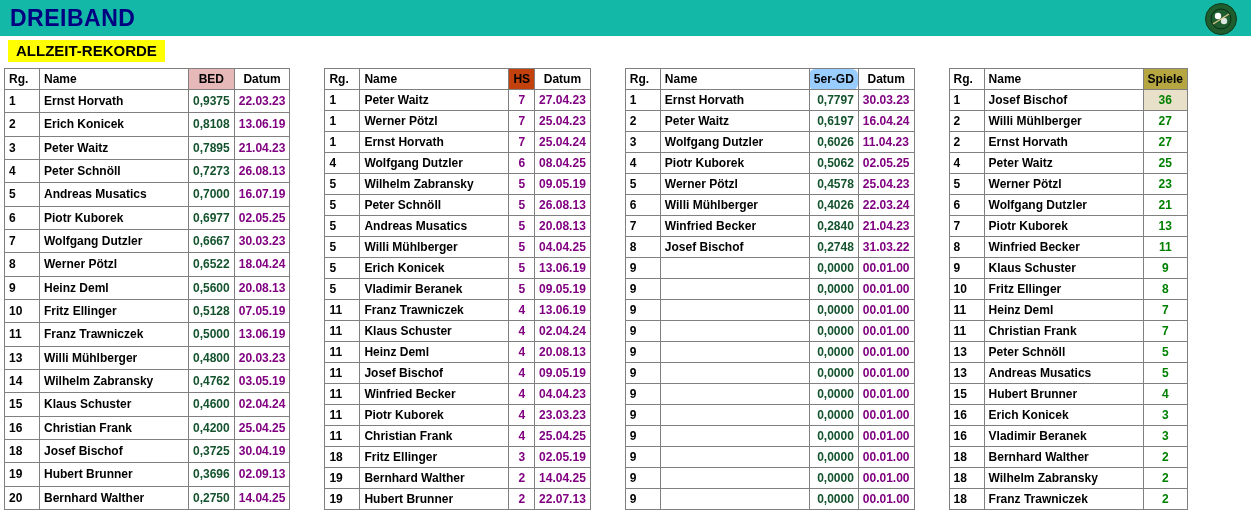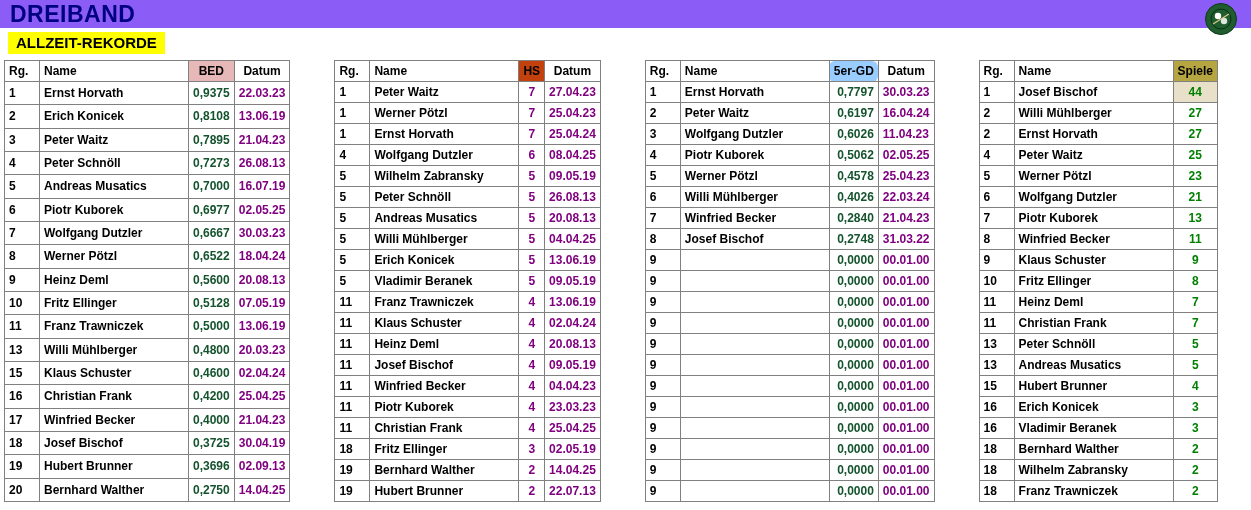--- a/index.html
+++ b/index.html
@@ -4,22 +4,22 @@
 <style>
   html,body{margin:0;padding:0;}
   body{
     width:1251px;height:510px;
     background:#ffffff;
     font-family:"Liberation Sans", sans-serif;
     font-size:12px;
     overflow:hidden;
   }
   .header{
-    height:28px;
-    background:#8b5cf6;
+    height:36px;
+    background:#14b8a6;
     display:flex;
     align-items:center;
     position:relative;
   }
   .header-title{
     font-size:23px;
     font-weight:bold;
     color:#000080;
     margin-left:10px;
     letter-spacing:0.5px;
@@ -45,21 +45,21 @@
     font-size:15px;
     color:#000000;
     padding:2px 8px 2px 8px;
     margin-left:8px;
     line-height:18px;
   }
   .tables{
     display:flex;
     padding-left:4px;
     padding-top:6px;
-    gap:44px;
+    gap:34px;
   }
   table{
     border-collapse:collapse;
     font-size:12px;
   }
   th,td{
     border:1px solid #808080;
     padding:0 4px;
     height:20px;
     line-height:20px;
@@ -187,36 +187,36 @@
           <td class="val">0,5000</td>
           <td class="datum">13.06.19</td>
         </tr>
         <tr>
           <td class="rg">13</td>
           <td class="name">Willi Mühlberger</td>
           <td class="val">0,4800</td>
           <td class="datum">20.03.23</td>
         </tr>
         <tr>
+          <td class="rg">14</td>
+          <td class="name">Wilhelm Zabransky</td>
+          <td class="val">0,4762</td>
+          <td class="datum">03.05.19</td>
+        </tr>
+        <tr>
           <td class="rg">15</td>
           <td class="name">Klaus Schuster</td>
           <td class="val">0,4600</td>
           <td class="datum">02.04.24</td>
         </tr>
         <tr>
           <td class="rg">16</td>
           <td class="name">Christian Frank</td>
           <td class="val">0,4200</td>
           <td class="datum">25.04.25</td>
-        </tr>
-        <tr>
-          <td class="rg">17</td>
-          <td class="name">Winfried Becker</td>
-          <td class="val">0,4000</td>
-          <td class="datum">21.04.23</td>
         </tr>
         <tr>
           <td class="rg">18</td>
           <td class="name">Josef Bischof</td>
           <td class="val">0,3725</td>
           <td class="datum">30.04.19</td>
         </tr>
         <tr>
           <td class="rg">19</td>
           <td class="name">Hubert Brunner</td>
@@ -503,21 +503,21 @@
       <tr>
         <th class="rg">Rg.</th>
         <th class="name">Name</th>
         <th class="val hdr-sp">Spiele</th>
       </tr>
     </thead>
     <tbody>
         <tr>
           <td class="rg">1</td>
           <td class="name">Josef Bischof</td>
-          <td class="valc sp-hl">44</td>
+          <td class="valc sp-hl">36</td>
         </tr>
         <tr>
           <td class="rg">2</td>
           <td class="name">Willi Mühlberger</td>
           <td class="valc">27</td>
         </tr>
         <tr>
           <td class="rg">2</td>
           <td class="name">Ernst Horvath</td>
           <td class="valc">27</td>

